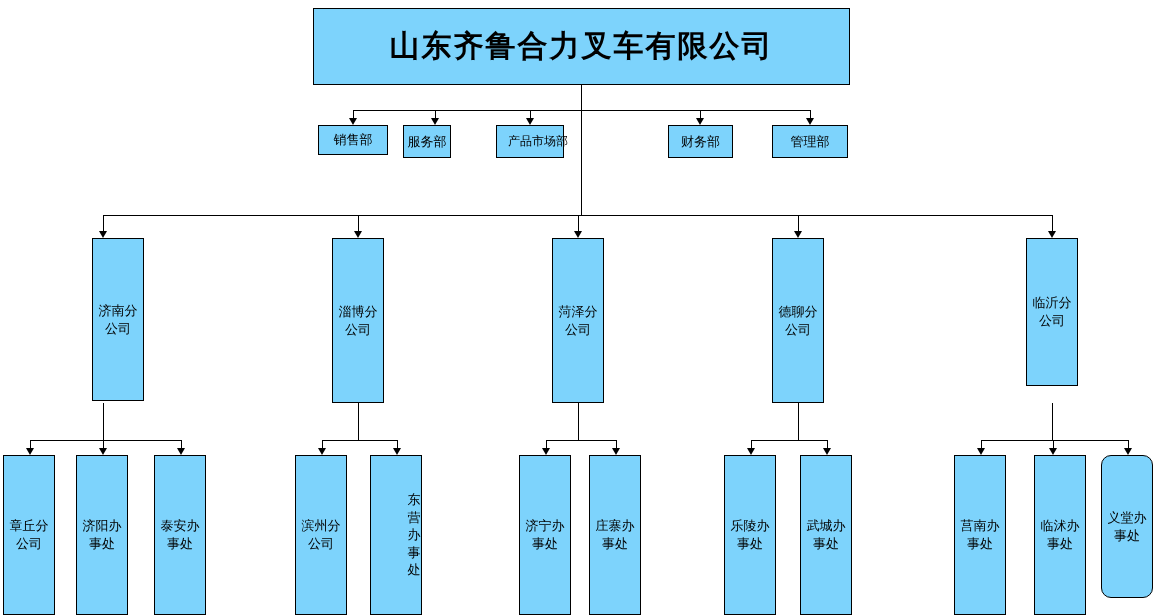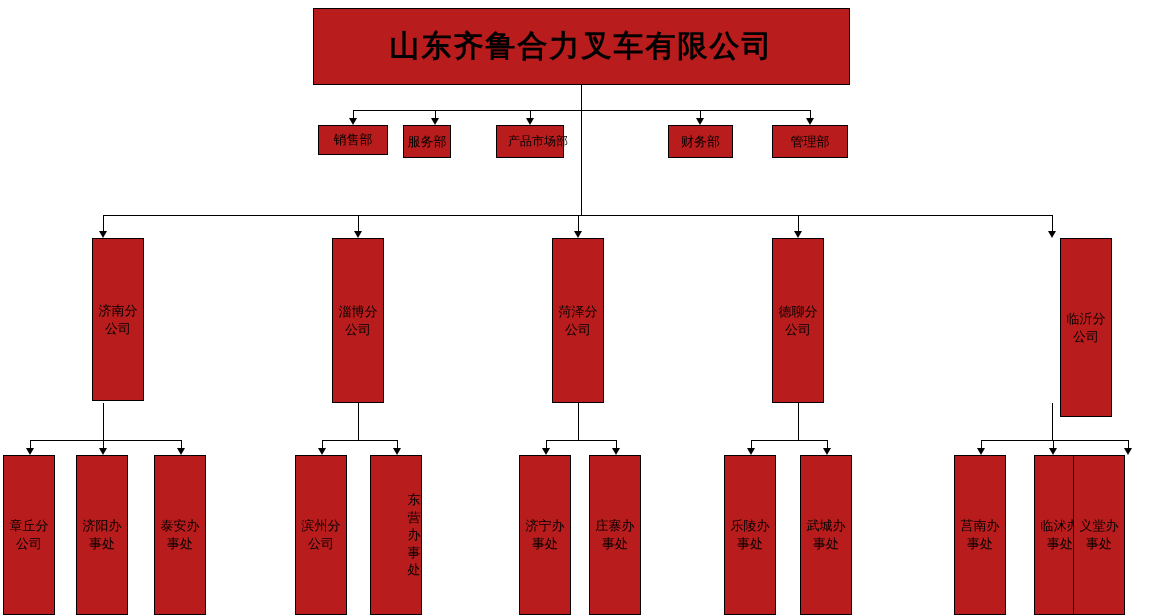--- a/index.html
+++ b/index.html
@@ -7,21 +7,21 @@
     position:relative;
     width:1165px;height:616px;
     background:#ffffff;
     font-family:"Liberation Sans","DejaVu Sans",sans-serif;
     color:#000;
     overflow:hidden;
   }
   .box{
     position:absolute;
     border:1px solid #000;
-    background:#b91c1c;
+    background:#7dd3fc;
     display:flex;align-items:center;justify-content:center;
     text-align:center;
     box-sizing:border-box;
   }
   .title-box{
     font-size:30px;font-weight:bold;letter-spacing:2px;
   }
   .dept-box{font-size:13px;}
   .dept-box .label{white-space:nowrap;}
   .vbox{width:52px;font-size:13px;line-height:1.35;}
@@ -97,21 +97,21 @@
 公司</span>
   </div>
   <div class="box vbox" style="left:552px;top:238px;height:165px;">
     <span class="label">菏泽分
 公司</span>
   </div>
   <div class="box vbox" style="left:772px;top:238px;height:165px;">
     <span class="label">德聊分
 公司</span>
   </div>
-  <div class="box vbox" style="left:1026px;top:238px;height:179px;margin-left:34px;">
+  <div class="box vbox" style="left:1026px;top:238px;height:148px;">
     <span class="label">临沂分
 公司</span>
   </div>
 
   <div class="vline" style="left:103px;top:403px;height:37px;"></div>
   <div class="hline" style="left:30px;top:440px;width:151px;"></div>
   <div class="vline" style="left:30px;top:440px;height:10px;"></div>
   <div class="arrow" style="left:26px;top:448px;"></div>
   <div class="vline" style="left:103px;top:440px;height:10px;"></div>
   <div class="arrow" style="left:99px;top:448px;"></div>
@@ -189,18 +189,18 @@
   </div>
 
   <div class="box vbox" style="left:954px;top:455px;height:160px;">
     <span class="label">莒南办
 事处</span>
   </div>
   <div class="box vbox" style="left:1026px;top:455px;height:160px;margin-left:8px;">
     <span class="label">临沭办
 事处</span>
   </div>
-  <div class="box vbox" style="left:1073px;top:455px;height:160px;">
+  <div class="box vbox" style="left:1101px;top:455px;height:143px;border-radius:10px;">
     <span class="label">义堂办
 事处</span>
   </div>
 
 </div>
 
 </body></html>

